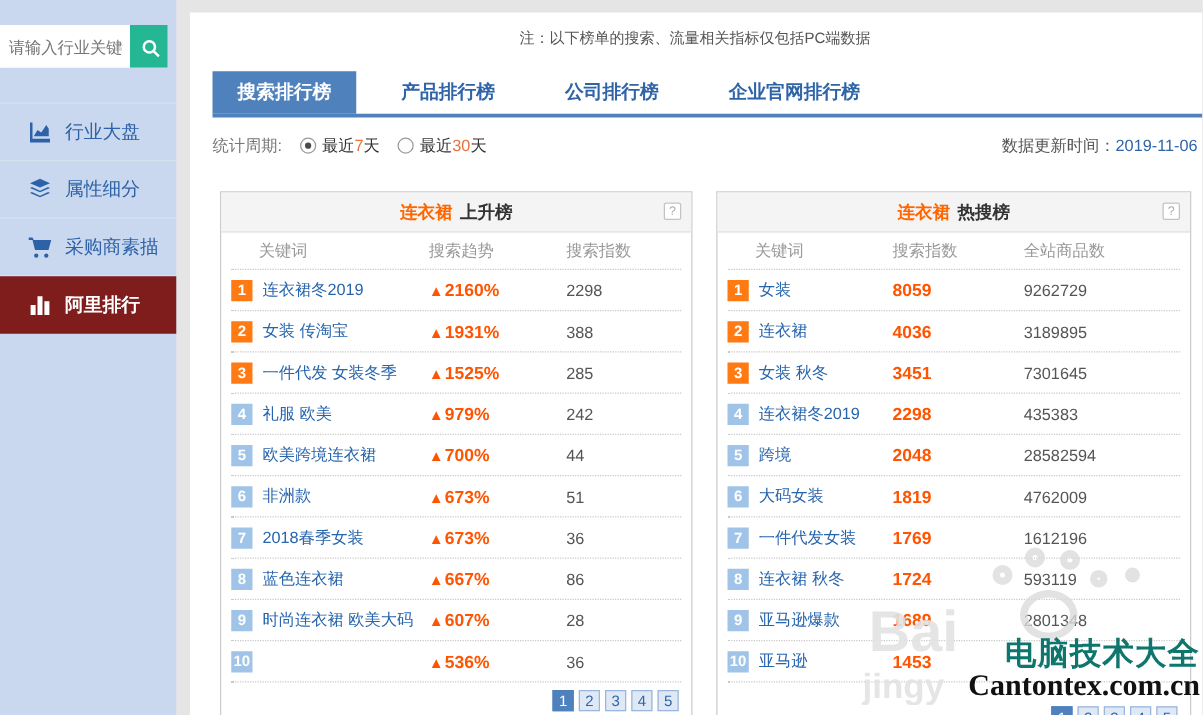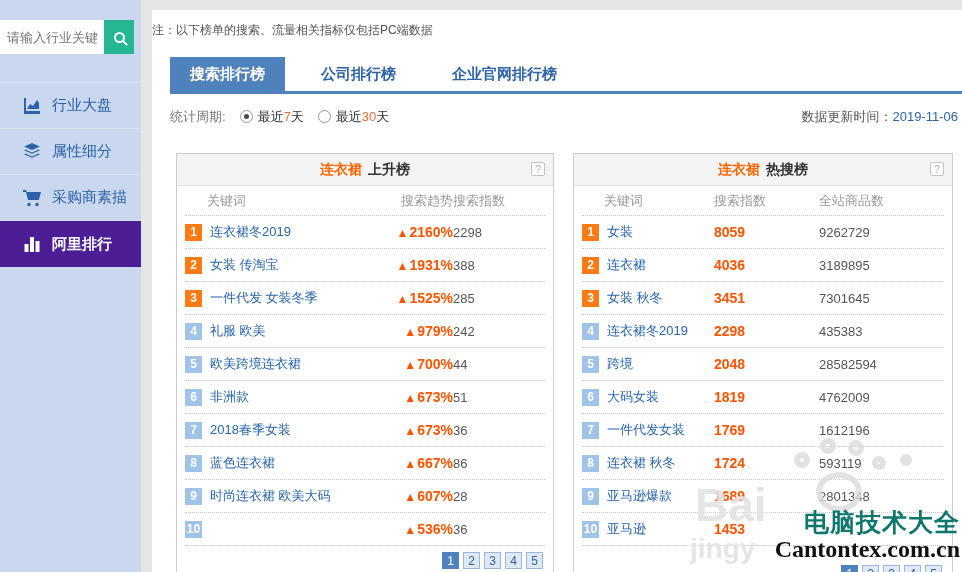--- a/index.html
+++ b/index.html
@@ -15,25 +15,25 @@
   .searchbox input::placeholder { color:#757575; }
   .search-btn { width:30px; height:34px; background:#25b793; border:none; cursor:pointer;
     display:flex; align-items:center; justify-content:center; }
   .mag { width:11px; height:11px; border:2px solid #fff; border-radius:50%; position:relative; }
   .mag::after { content:""; position:absolute; width:2px; height:6px; background:#fff;
     transform:rotate(-45deg); right:-3px; bottom:-5px; }
   .menu { margin-top:28px; border-top:1px solid #d6e1f2; }
   .menu-item { height:46px; display:flex; align-items:center; gap:10px; padding-left:22px;
     color:#2e62a8; font-size:15px; border-bottom:1px solid #d6e1f2; cursor:pointer; }
   .menu-item svg { width:20px; height:20px; flex:none; }
-  .menu-item.active { background:#4c1d95; color:#fff; font-weight:bold; border-bottom:none; }
+  .menu-item.active { background:#7f1d1d; color:#fff; font-weight:bold; border-bottom:none; }
 
   
   .main { position:absolute; left:152px; top:10px; width:810px; height:562px; background:#fff; }
-  .note { text-align:left; padding:12px 2px 0 0; font-size:12px; color:#555; }
+  .note { text-align:center; padding:12px 2px 0 0; font-size:12px; color:#555; }
 
   .tabbar { display:flex; margin:18px 0 0 18px; border-bottom:3px solid #4f81bd; }
   .tab { height:34px; line-height:34px; padding:0 20px; margin-right:16px; font-size:15px;
     font-weight:bold; color:#2f64a8; cursor:pointer; white-space:nowrap; }
   .tab.active { background:#4f81bd; color:#fff; }
 
   .filters { display:flex; align-items:center; margin:14px 4px 0 18px; font-size:13px; color:#333; }
   .filters .flabel { color:#777; margin-right:14px; }
   .radio { display:inline-block; width:13px; height:13px; border:1px solid #9a9a9a; border-radius:50%;
     background:#fdfdfd; margin:0 5px -2px 0; position:relative; }
@@ -52,21 +52,21 @@
   .card-head { position:relative; height:32px; line-height:31px; background:#f4f4f4;
     border-bottom:1px solid #e2e2e2; text-align:center; font-size:14px; font-weight:bold; color:#333; }
   .card-head .kw-orange { color:#ff6600; margin-right:6px; }
   .help { position:absolute; right:8px; top:8px; width:14px; height:14px; line-height:13px;
     text-align:center; font-size:10px; font-weight:normal; color:#aaa; border:1px solid #c3c3c3;
     border-radius:2px; background:#fff; cursor:pointer; }
 
   .colhead { display:flex; height:30px; align-items:center; font-size:13px; color:#999;
     border-bottom:1px dotted #c9c9c9; margin:0 8px; }
   .colhead .c-kw { flex:1; padding-left:22px; }
-  .c-trend { width:110px;text-align:right; } .c-idx { width:92px; }
+  .c-trend { width:110px; } .c-idx { width:92px; }
   .c-sidx { width:105px; } .c-prod { width:125px; }
 
   .trow { display:flex; height:33px; align-items:center; border-bottom:1px dotted #c9c9c9;
     margin:0 8px; font-size:13px; }
   .trow .c-kw { flex:1; display:flex; align-items:center; gap:8px; min-width:0; }
   .badge { flex:none; width:17px; height:17px; line-height:17px; text-align:center; color:#fff;
     font-size:12px; font-weight:bold; }
   .badge.hot { background:#ff7a12; }
   .badge.cool { background:#9fc4e8; }
   .kwlink { color:#2765ad; text-decoration:none; white-space:nowrap; overflow:hidden; cursor:pointer; }
@@ -146,20 +146,21 @@
         <span>阿里排行</span>
       </div>
     </div>
   </div>
 
   <div class="main">
     <div class="note">注：以下榜单的搜索、流量相关指标仅包括PC端数据</div>
 
     <div class="tabbar">
       <div class="tab active">搜索排行榜</div>
+      <div class="tab">产品排行榜</div>
       <div class="tab">公司排行榜</div>
       <div class="tab">企业官网排行榜</div>
     </div>
 
     <div class="filters">
       <span class="flabel">统计周期:</span>
       <span class="opt">
         <span class="radio checked"></span><span>最近</span><span class="num">7</span><span>天</span>
       </span>
       <span class="opt">

